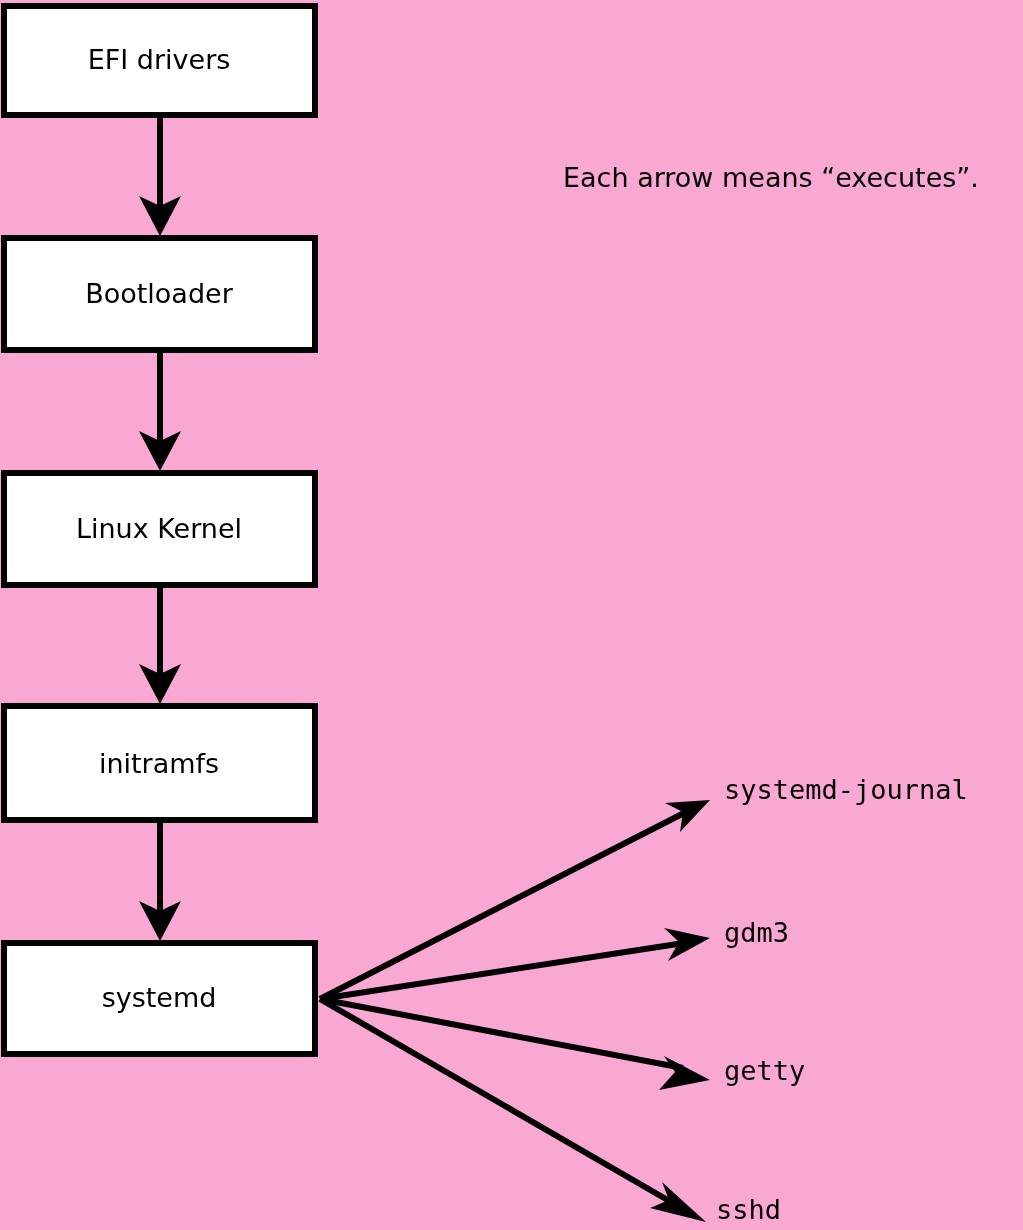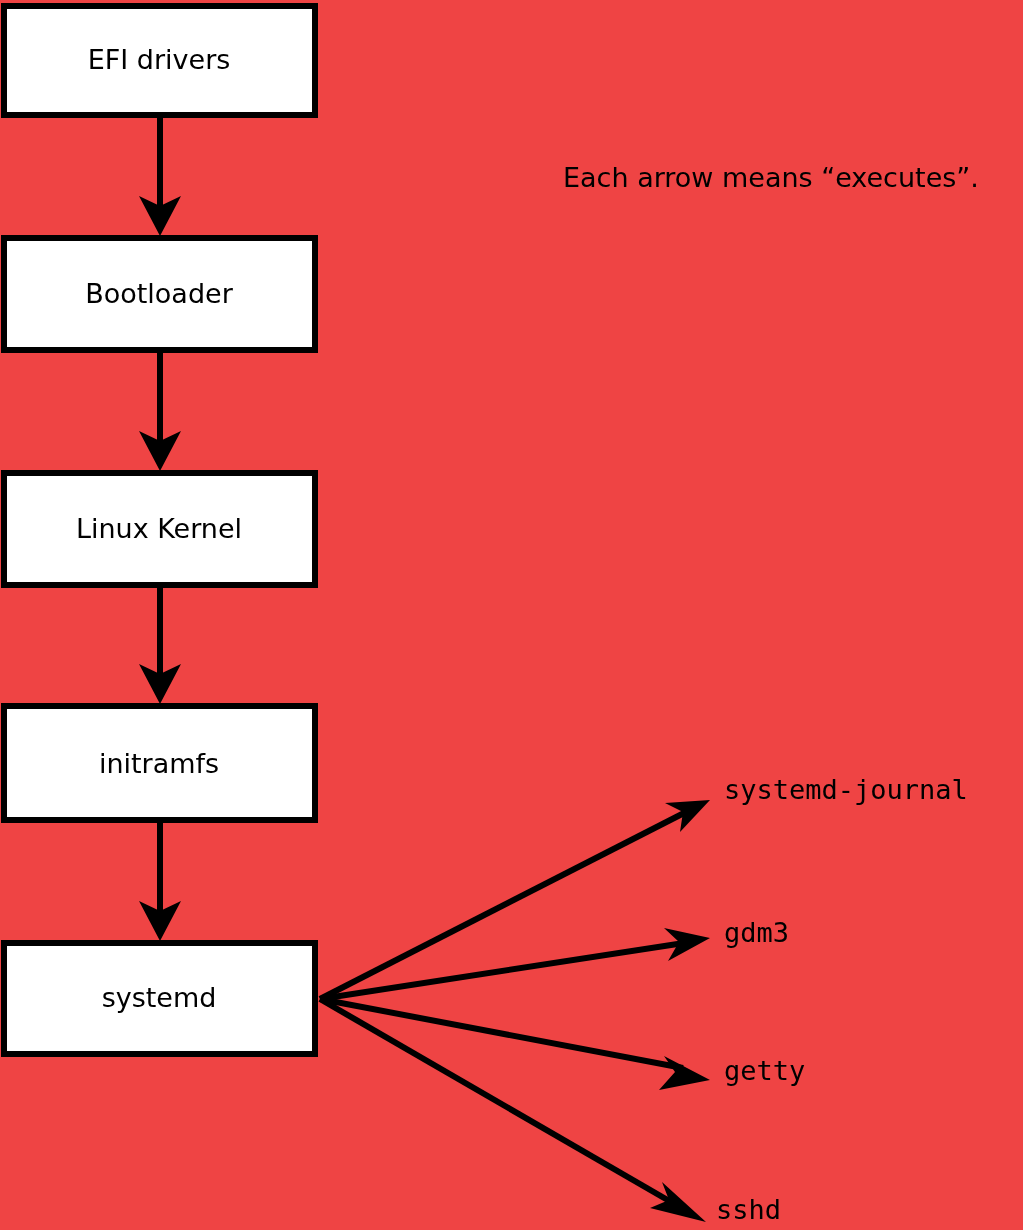--- a/index.html
+++ b/index.html
@@ -4,21 +4,21 @@
 <style>
   html, body {
     margin: 0;
     padding: 0;
     background: #ffffff;
   }
   #canvas {
     position: relative;
     width: 1023px;
     height: 1230px;
-    background: #ef4444;
+    background: #f9a8d4;
     overflow: hidden;
     font-family: "DejaVu Sans", sans-serif;
   }
   #diagram-svg {
     position: absolute;
     left: 0;
     top: 0;
     width: 1023px;
     height: 1230px;
     display: block;

